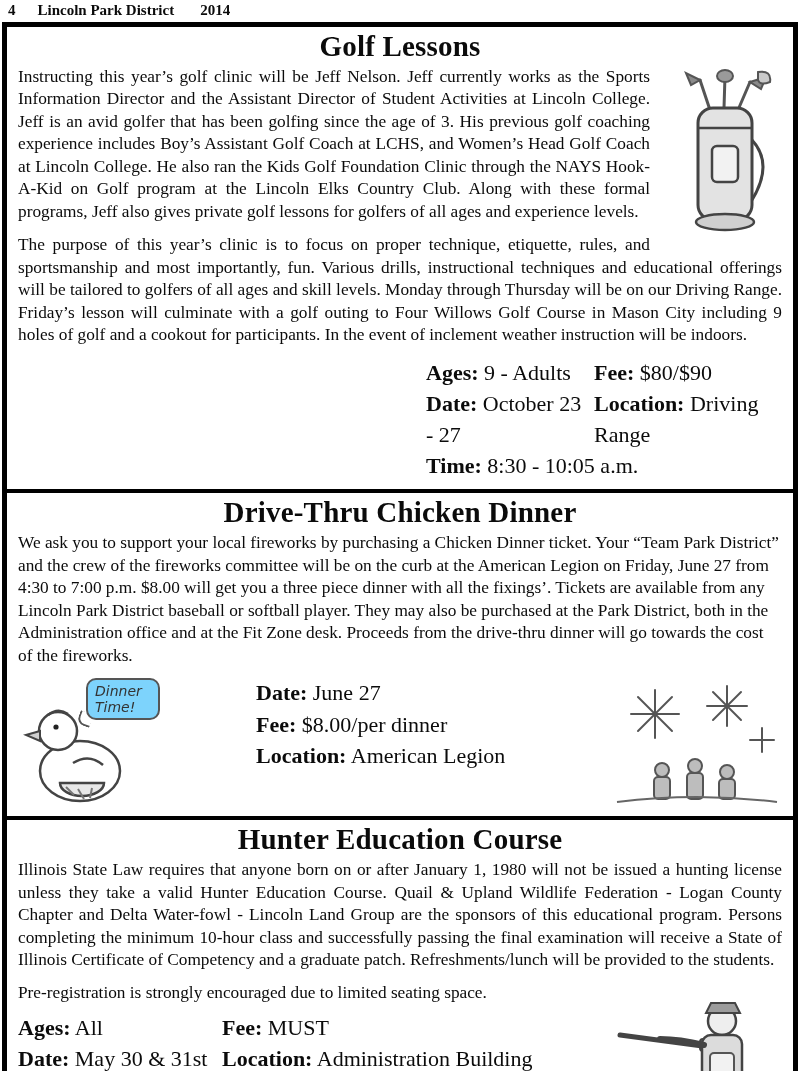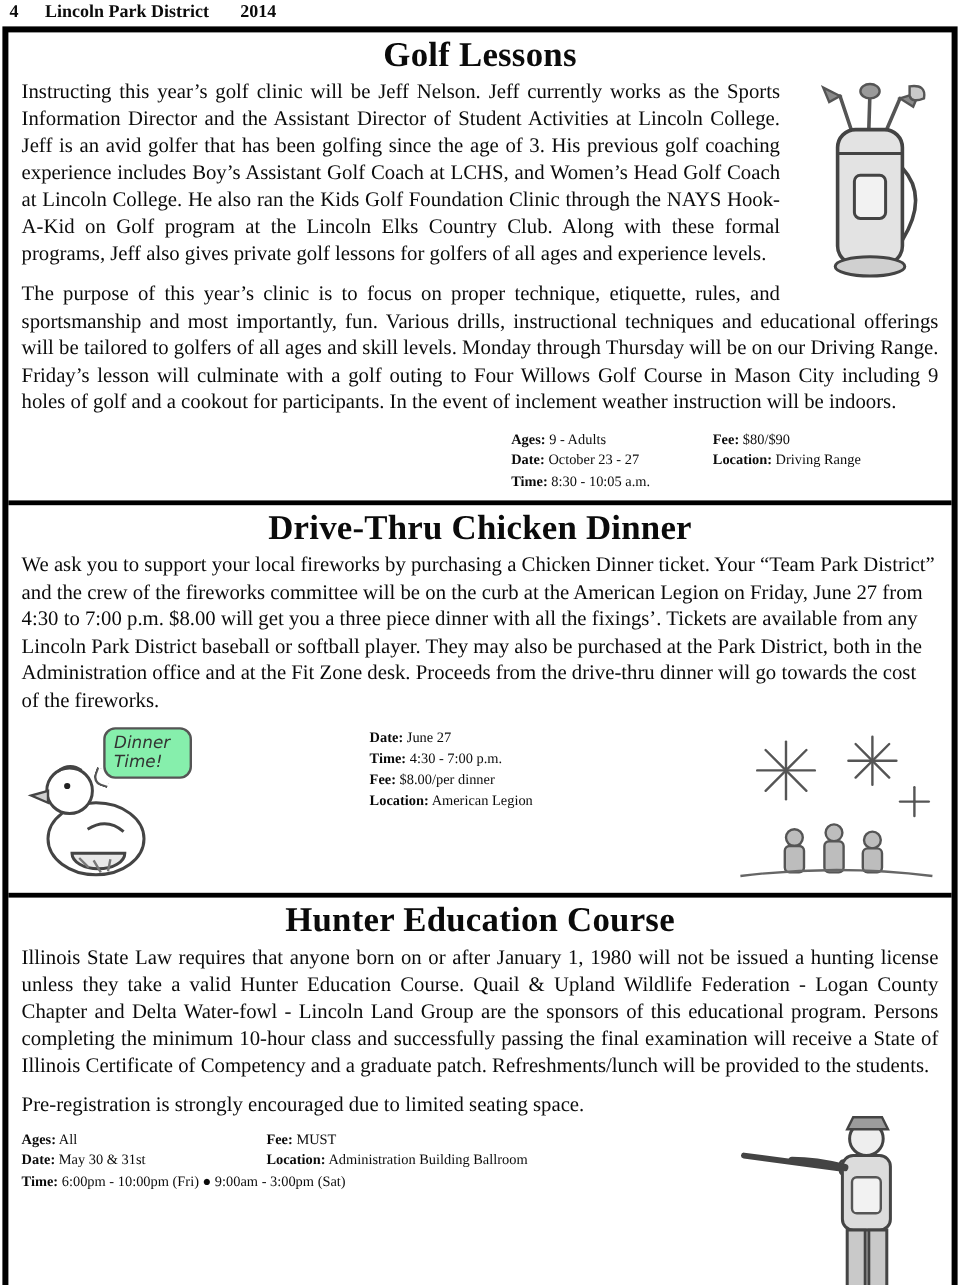--- a/index.html
+++ b/index.html
@@ -26,44 +26,44 @@
   p.left { text-align:left; }
 
   
   .golf-fig { float:right; width:120px; height:168px; margin:2px 0 6px 12px; }
   .hunter-fig { float:right; width:168px; height:188px; margin:4px 0 0 14px; }
   svg { display:block; width:100%; height:100%; }
 
   
   .details {
     display:grid; column-gap:8px; row-gap:1px;
-    font-size:12px; line-height:1.38;
+    font-size:22px; line-height:1.38;
   }
   .details strong { font-weight:700; }
   .span2 { grid-column:1 / -1; }
   .golf-details { grid-template-columns:160px 1fr; margin-left:408px; width:360px; }
   .hunter-details { grid-template-columns:196px 1fr; max-width:560px; }
 
   
   .chicken-bottom { display:flex; align-items:flex-start; margin-top:4px; }
   .chicken-fig { position:relative; width:190px; height:128px; flex:0 0 auto; }
   .chicken-svg { position:absolute; left:0; bottom:0; width:130px; height:105px; }
   .bubble {
     position:absolute; top:0; left:68px; width:56px;
     border:2px solid #555; border-radius:10px; padding:3px 7px;
     font-family:"DejaVu Sans", sans-serif; font-style:italic;
-    font-size:14px; line-height:1.15; color:#333; background:#86efac;
+    font-size:14px; line-height:1.15; color:#333; background:#7dd3fc;
   }
   .bubble:after {
     content:""; position:absolute; left:-10px; bottom:-8px;
     width:12px; height:12px;
     border-left:2px solid #555; border-bottom:2px solid #555;
     transform:rotate(20deg); border-radius:0 0 0 8px; background:transparent;
   }
-  .chicken-details { margin-left:100px; flex:0 0 auto; }
+  .chicken-details { margin-left:48px; flex:0 0 auto; }
   .fireworks-fig { margin-left:auto; width:175px; height:130px; flex:0 0 auto; }
 
   .notice {
     font-weight:700; font-size:17.5px; line-height:1.32;
     max-width:552px; margin:0 0 10px; text-align:left;
   }
   .prereg { font-size:17.3px; margin:0 0 10px; text-align:left; }
   .clearfix:after { content:""; display:block; clear:both; }
 </style>
 </head>
@@ -129,21 +129,20 @@
             <circle cx="38" cy="26" r="2.6" fill="#222"></circle>
             <path d="M30 14 q10 -8 20 -1" fill="none" stroke="#444" stroke-width="2.5"></path>
             <path d="M55 62 q16 -10 30 2" fill="none" stroke="#444" stroke-width="2.5"></path>
             <path d="M42 82 a22 13 0 0 0 44 0 z" fill="#e8e8e8" stroke="#444" stroke-width="2.5"></path>
             <path d="M48 86 l8 8 M60 88 l6 10 M74 87 l-2 10" stroke="#777" stroke-width="2" fill="none"></path>
           </svg>
         </span>
 
         <div class="details chicken-details">
           <span class="dcell"><strong>Date:</strong> <span>June 27</span></span>
-          <span class="dcell"><strong>Time:</strong> <span>4:30 - 7:00 p.m.</span></span>
           <span class="dcell"><strong>Fee:</strong> <span>$8.00/per dinner</span></span>
           <span class="dcell"><strong>Location:</strong> <span>American Legion</span></span>
         </div>
 
         <span class="fireworks-fig">
           <svg viewBox="0 0 175 130">
             <g stroke="#555" stroke-width="2" stroke-linecap="round">
               <g>
                 <line x1="48" y1="36" x2="48" y2="12"></line>
                   <line x1="48" y1="36" x2="48" y2="60"></line>

